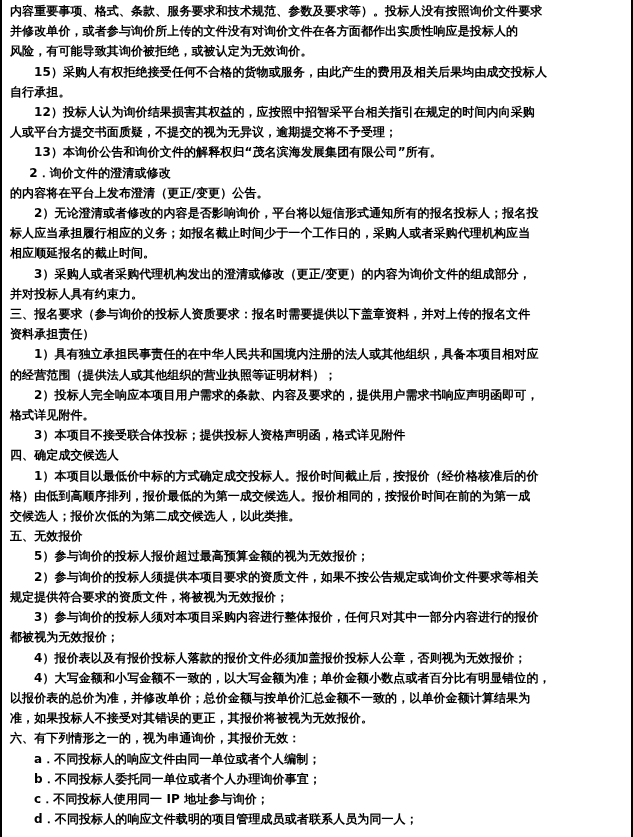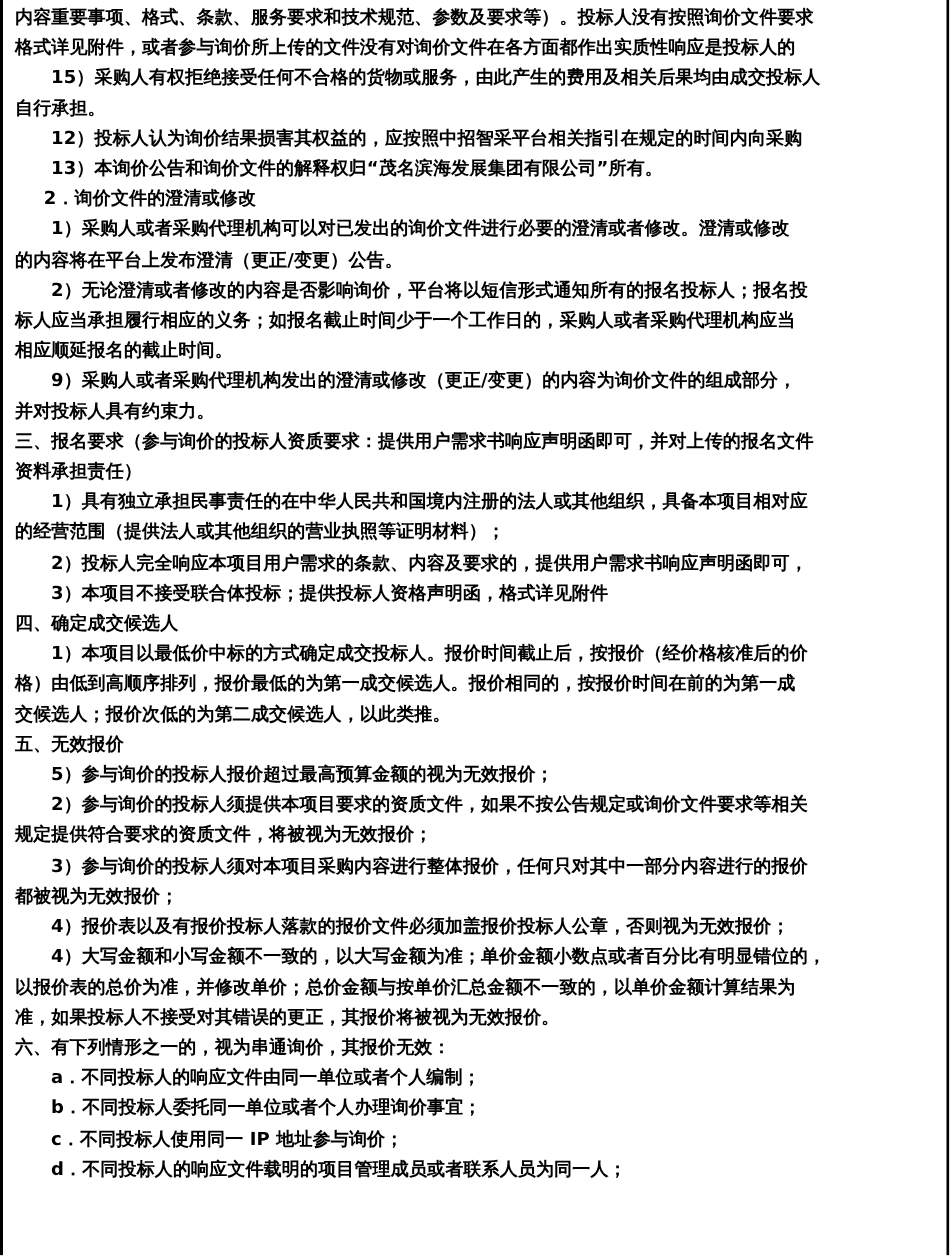--- a/index.html
+++ b/index.html
@@ -50,38 +50,40 @@
   .ind2 { text-indent: 2em; }
   .lvl1 { padding-left: 0; }
 </style>
 </head>
 <body>
 
 <div class="page">
   <div class="frame"></div>
   <div class="content">
     <p class="ind0 lvl1">内容重要事项、格式、条款、服务要求和技术规范、参数及要求等）。投标人没有按照询价文件要求</p>
-    <p class="ind0 lvl1">格式详见附件，或者参与询价所上传的文件没有对询价文件在各方面都作出实质性响应是投标人的</p>
+    <p class="ind0 lvl1">并修改单价，或者参与询价所上传的文件没有对询价文件在各方面都作出实质性响应是投标人的</p>
+    <p class="ind0 lvl1">风险，有可能导致其询价被拒绝，或被认定为无效询价。</p>
     <p class="ind2 lvl1">15）采购人有权拒绝接受任何不合格的货物或服务，由此产生的费用及相关后果均由成交投标人</p>
     <p class="ind0 lvl1">自行承担。</p>
     <p class="ind2 lvl1">12）投标人认为询价结果损害其权益的，应按照中招智采平台相关指引在规定的时间内向采购</p>
+    <p class="ind0 lvl1">人或平台方提交书面质疑，不提交的视为无异议，逾期提交将不予受理；</p>
     <p class="ind2 lvl1">13）本询价公告和询价文件的解释权归“茂名滨海发展集团有限公司”所有。</p>
     <p class="ind1 lvl1">2．询价文件的澄清或修改</p>
-    <p class="ind2 lvl1">1）采购人或者采购代理机构可以对已发出的询价文件进行必要的澄清或者修改。澄清或修改</p>
     <p class="ind0 lvl1">的内容将在平台上发布澄清（更正/变更）公告。</p>
     <p class="ind2 lvl1">2）无论澄清或者修改的内容是否影响询价，平台将以短信形式通知所有的报名投标人；报名投</p>
     <p class="ind0 lvl1">标人应当承担履行相应的义务；如报名截止时间少于一个工作日的，采购人或者采购代理机构应当</p>
     <p class="ind0 lvl1">相应顺延报名的截止时间。</p>
-    <p class="ind2 lvl1">9）采购人或者采购代理机构发出的澄清或修改（更正/变更）的内容为询价文件的组成部分，</p>
+    <p class="ind2 lvl1">3）采购人或者采购代理机构发出的澄清或修改（更正/变更）的内容为询价文件的组成部分，</p>
     <p class="ind0 lvl1">并对投标人具有约束力。</p>
-    <p class="ind0 lvl1">三、报名要求（参与询价的投标人资质要求：提供用户需求书响应声明函即可，并对上传的报名文件</p>
+    <p class="ind0 lvl1">三、报名要求（参与询价的投标人资质要求：报名时需要提供以下盖章资料，并对上传的报名文件</p>
     <p class="ind0 lvl1">资料承担责任）</p>
     <p class="ind2 lvl1">1）具有独立承担民事责任的在中华人民共和国境内注册的法人或其他组织，具备本项目相对应</p>
     <p class="ind0 lvl1">的经营范围（提供法人或其他组织的营业执照等证明材料）；</p>
     <p class="ind2 lvl1">2）投标人完全响应本项目用户需求的条款、内容及要求的，提供用户需求书响应声明函即可，</p>
+    <p class="ind0 lvl1">格式详见附件。</p>
     <p class="ind2 lvl1">3）本项目不接受联合体投标；提供投标人资格声明函，格式详见附件</p>
     <p class="ind0 lvl1">四、确定成交候选人</p>
     <p class="ind2 lvl1">1）本项目以最低价中标的方式确定成交投标人。报价时间截止后，按报价（经价格核准后的价</p>
     <p class="ind0 lvl1">格）由低到高顺序排列，报价最低的为第一成交候选人。报价相同的，按报价时间在前的为第一成</p>
     <p class="ind0 lvl1">交候选人；报价次低的为第二成交候选人，以此类推。</p>
     <p class="ind0 lvl1">五、无效报价</p>
     <p class="ind2 lvl1">5）参与询价的投标人报价超过最高预算金额的视为无效报价；</p>
     <p class="ind2 lvl1">2）参与询价的投标人须提供本项目要求的资质文件，如果不按公告规定或询价文件要求等相关</p>
     <p class="ind0 lvl1">规定提供符合要求的资质文件，将被视为无效报价；</p>
     <p class="ind2 lvl1">3）参与询价的投标人须对本项目采购内容进行整体报价，任何只对其中一部分内容进行的报价</p>

